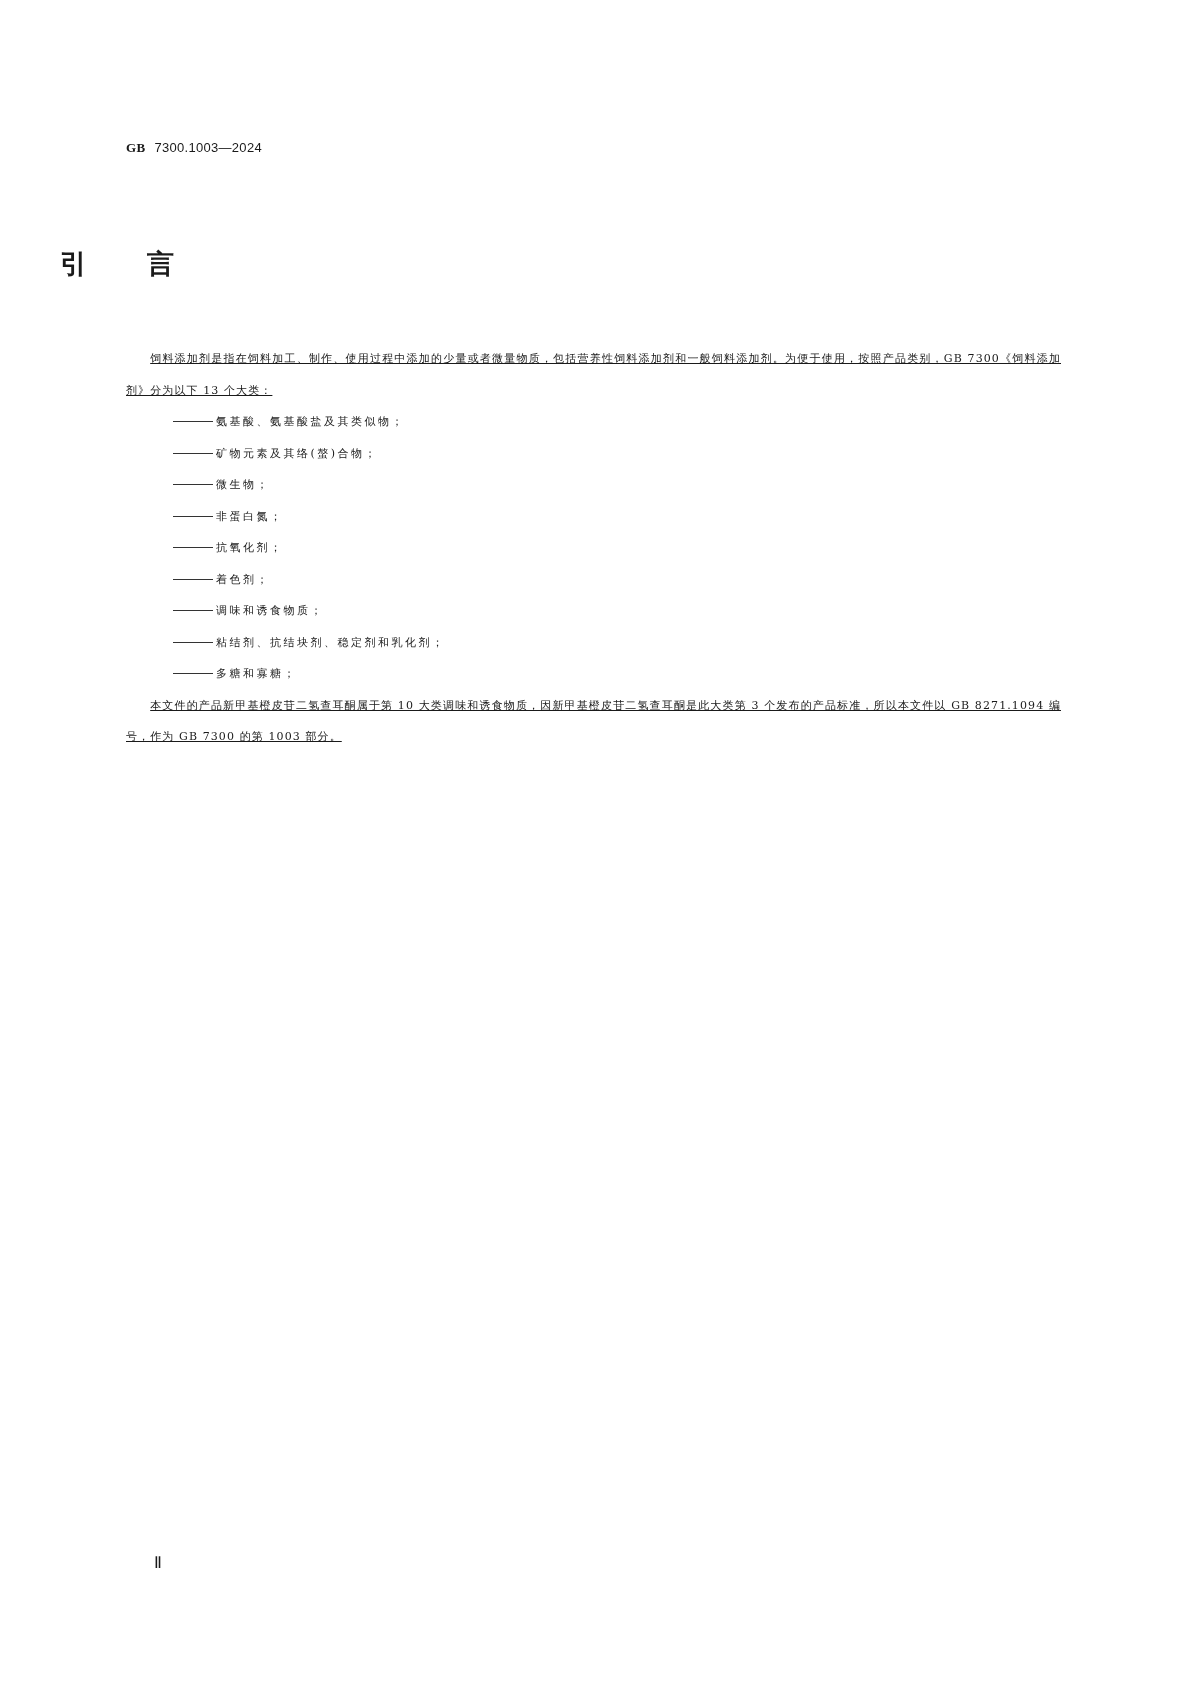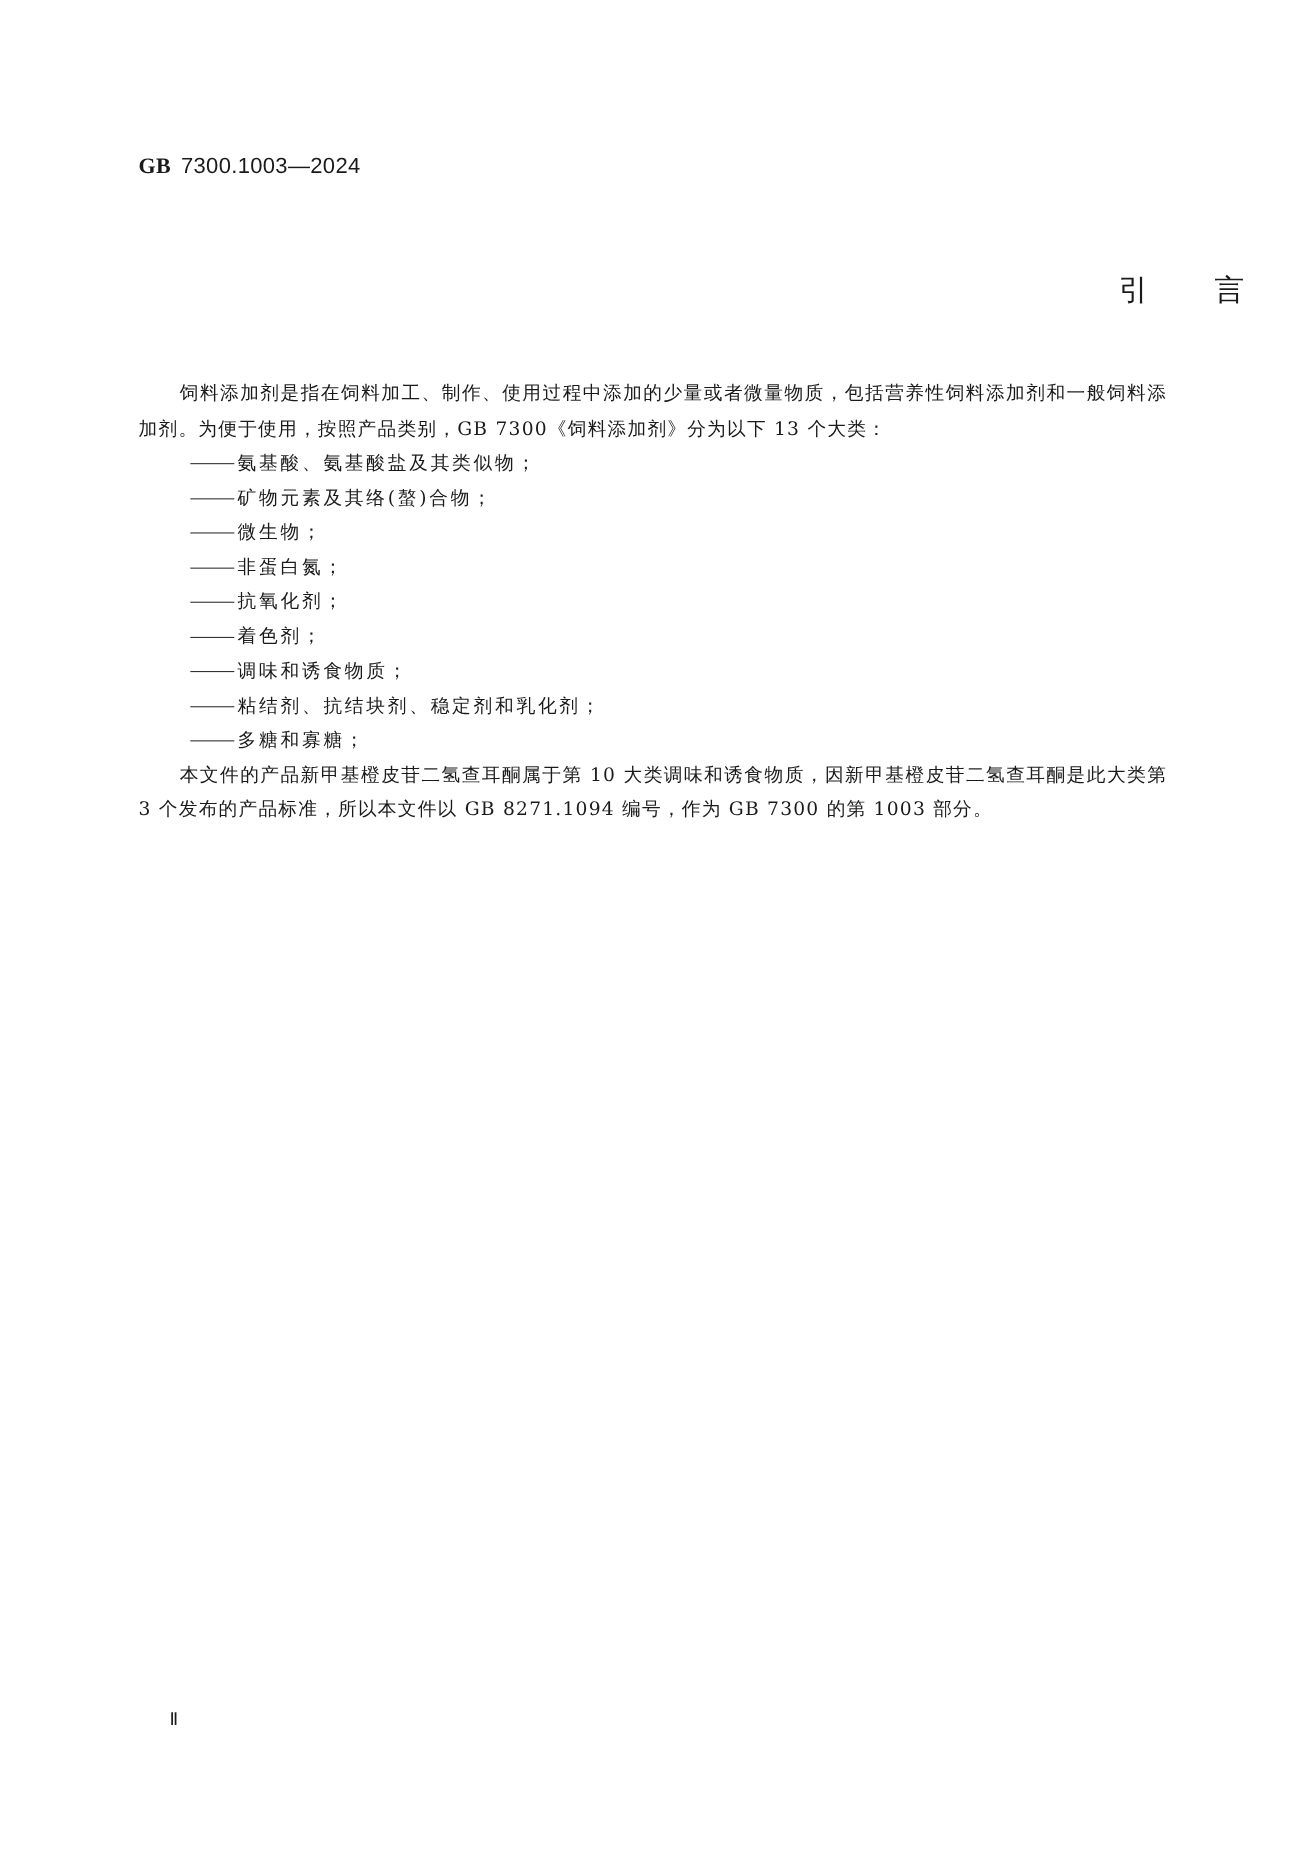--- a/index.html
+++ b/index.html
@@ -12,47 +12,49 @@
       height: 1685px;
       position: relative;
       overflow: hidden;
       color: #1a1a1a;
       font-family: "DejaVu Serif", "Liberation Serif", serif;
     }
     .header {
       position: absolute;
       left: 126px;
       top: 140px;
-      font-size: 20px;
+      font-size: 13px;
       font-family: "Liberation Sans", sans-serif;
       letter-spacing: 0.3px;
     }
     .header .gb {
       font-family: "Liberation Serif", serif;
       font-weight: bold;
       margin-right: 9px;
     }
     .title {
       position: absolute;
       left: 0;
       width: 1191px;
       top: 246px;
-      text-align: right;
+      text-align: left;
       font-size: 27px;
       font-family: "DejaVu Sans", sans-serif;
       letter-spacing: 60px;
       text-indent: 60px;
+      font-weight: bold;
     }
     .body-text {
       position: absolute;
       left: 126px;
       width: 935px;
       top: 343px;
-      font-size: 17px;
+      font-size: 11px;
       line-height: 31.5px;
+      text-decoration: underline;
     }
     .para {
       margin: 0;
       text-indent: 2.2em;
       text-align: justify;
       letter-spacing: 1.1px;
     }
     .list {
       list-style: none;
       margin: 0;

